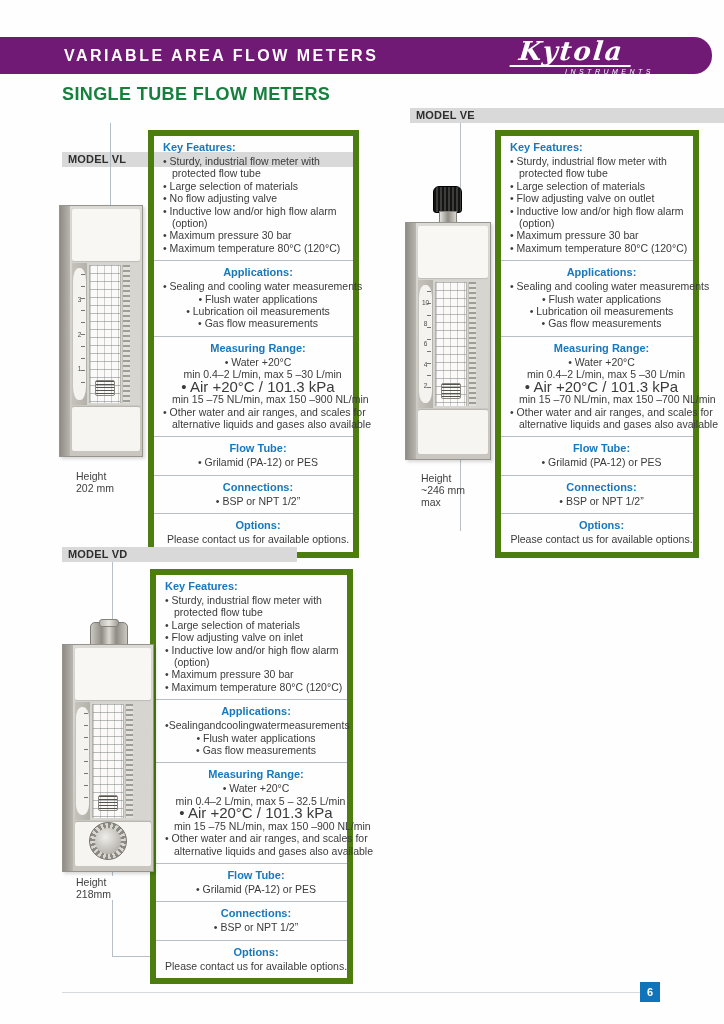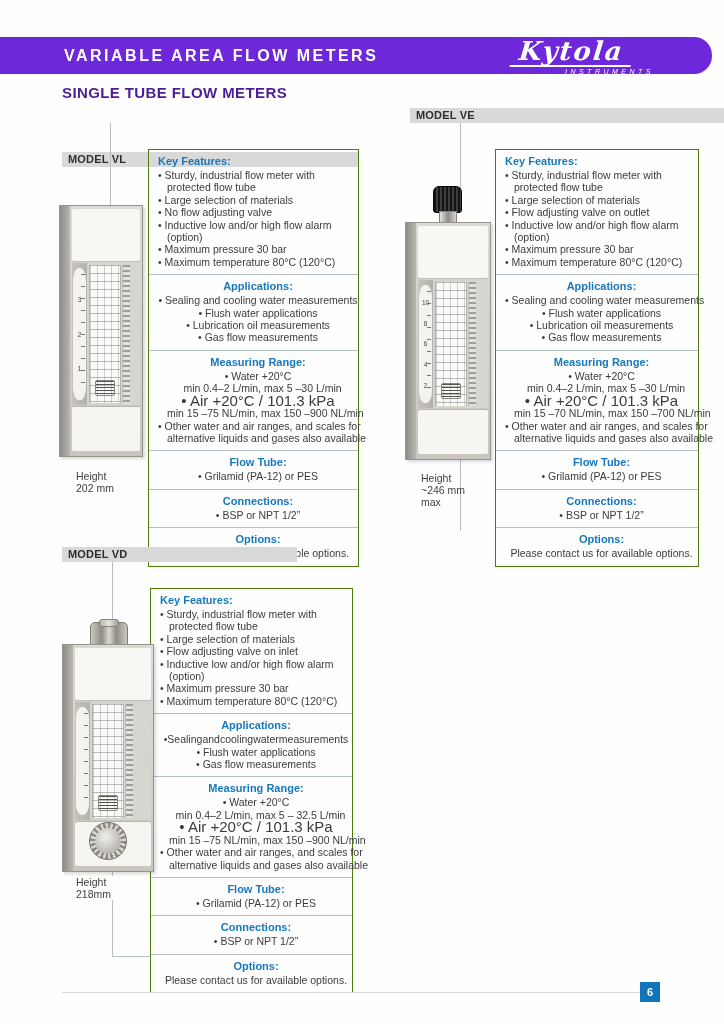--- a/index.html
+++ b/index.html
@@ -1,32 +1,32 @@
 <!DOCTYPE html>
 <html><head>
 <meta charset="utf-8">
 <style>
   html,body { margin:0; padding:0; }
   body { width:724px; height:1024px; position:relative; background:#fefefe;
          font-family:"Liberation Sans", sans-serif; overflow:hidden; }
 
   
   .topbar { position:absolute; left:0; top:37px; width:712px; height:37px;
-            background:#6d28d9; border-radius:0 18px 18px 0; }
+            background:#701a75; border-radius:0 18px 18px 0; }
   .topbar-title { position:absolute; left:64px; top:0; line-height:37px; color:#fff;
                   font-size:16px; font-weight:bold; letter-spacing:2.5px; }
   .logo { position:absolute; left:478px; top:2px; width:186px; color:#fff; text-align:center; }
   .logo-script { font-family:"DejaVu Serif", serif; font-style:italic; font-weight:bold;
                  font-size:26px; line-height:25px; letter-spacing:2px; display:inline-block;
                  border-bottom:2px solid #fff; padding:0 8px 1px 8px; transform:skewX(-6deg); }
   .logo-sub { font-size:7px; letter-spacing:3.5px; font-style:italic; text-align:right;
               padding-right:10px; margin-top:1px; }
 
-  .subheading { position:absolute; left:62px; top:84px; font-size:15px; font-weight:bold;
-                color:#4c1d95; letter-spacing:.4px; }
+  .subheading { position:absolute; left:62px; top:84px; font-size:18px; font-weight:bold;
+                color:#15803d; letter-spacing:.4px; }
 
   
   .model { position:absolute; }
   .model-vl { left:62px; top:108px; width:300px; height:432px; }
   .model-ve { left:370px; top:108px; width:350px; height:432px;margin-left:40px; }
   .model-vd { left:62px; top:547px; width:300px; height:440px; }
 
   .mbar { position:absolute; top:0; left:0; height:15px; background:#d9d9d9;
           font-size:11px; font-weight:bold; line-height:15px; letter-spacing:.2px;
           color:#2e2e2e; padding-left:6px; box-sizing:border-box; }
@@ -35,21 +35,21 @@
   .model-vd .mbar { width:235px; }
 
   .leader, .leader-a, .leader-b { position:absolute; width:1px; background:#b6bfc6; z-index:0; }
   .model-vl .leader   { left:48px; top:15px; height:92px; }
   .model-ve .leader-a { left:50px; top:15px; height:75px; }
   .model-ve .leader-b { left:50px; top:347px; height:76px; }
   .model-vd .leader   { left:50px; top:15px; height:395px; }
   .leader-foot { position:absolute; left:50px; top:409px; width:39px; height:1px;
                  background:#b6bfc6; }
 
-  .specbox { position:absolute; top:41px; border:1px solid #4d7c0f; box-sizing:border-box; }
+  .specbox { position:absolute; top:22px; border:6px solid #4d7c0f; box-sizing:border-box; }
   .model-vl .specbox { left:86px; width:211px; }
   .model-ve .specbox { left:85px; width:204px; }
   .model-vd .specbox { left:88px; width:203px; }
 
   .sec { padding:4px 0 6px 9px; }
   .sec + .sec { border-top:1px solid #b6bfc6;text-align:center; }
   .sec-h { font-size:11px; font-weight:bold; color:#1778bd; line-height:14px; margin-bottom:1px; }
   .li   { font-size:10.5px; line-height:12.4px; color:#3b3b3b; white-space:nowrap; }
   .li-b::before  { content:"• "; }
   .li-bt::before { content:"•"; }

